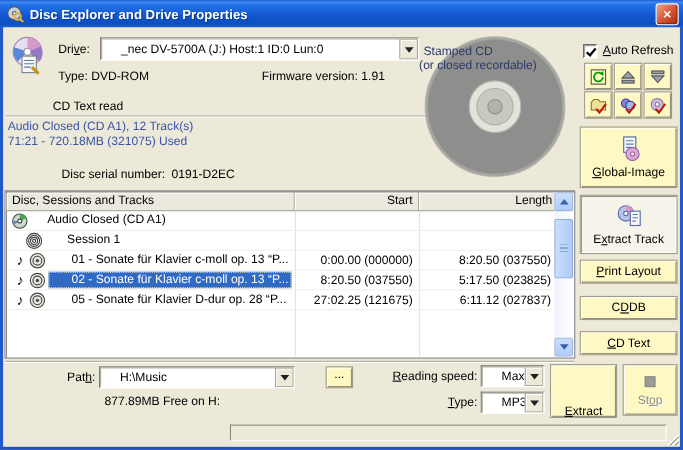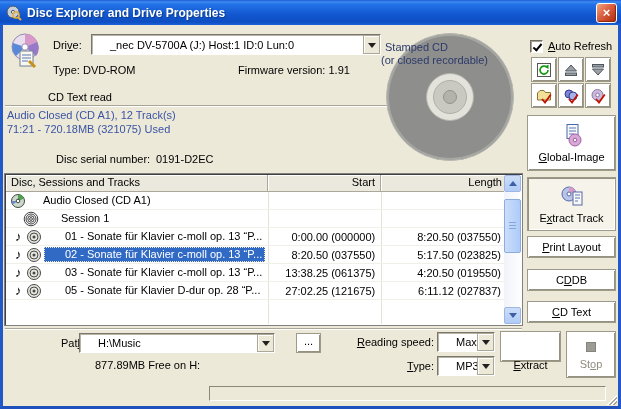--- a/index.html
+++ b/index.html
@@ -27,21 +27,21 @@
 
   
   .combo { position:absolute; background:#fff; border:1px solid; border-color:#7A766B #fff #fff #7A766B;
     box-shadow:inset 1px 1px 0 #B8B5A8; display:flex; align-items:center; overflow:hidden; }
   .combo .val { flex:1; padding:0 18px; white-space:nowrap; overflow:hidden; }
   .combo .dd { width:17px; align-self:stretch; background:#ECE9D8; border:1px solid #ACA899;
     box-shadow:inset 1px 1px 0 #fff; display:flex; align-items:center; justify-content:center; }
   .combo .dd::after { content:""; width:0; height:0; border:4px solid transparent; border-top:5px solid #202020; margin-top:5px; }
 
   
-  .raised { background:#ffffff; border:1px solid #9D9A8B;
+  .raised { background:#fef9c3; border:1px solid #9D9A8B;
     box-shadow:inset 1px 1px 0 #FFFFFF, inset -1px -1px 0 #94917F; cursor:default; }
   .toggled { background:#F5F3EA; border:1px solid #9D9A8B;
     box-shadow:inset 1px 1px 0 #94917F, inset -1px -1px 0 #FFFFFF; }
   .panel-btn { position:absolute; left:524px; width:89px; display:flex; flex-direction:column;
     align-items:center; justify-content:center; text-align:center; }
   .mini-btn { position:absolute; width:26px; height:25px; display:flex; align-items:center; justify-content:center; }
 
   
   .chk { position:absolute; left:527px; top:15px; width:13px; height:13px; background:#fff;
     border:1px solid; border-color:#6F6D64 #fff #fff #6F6D64; box-shadow:inset 1px 1px 0 #A8A598; }
@@ -329,73 +329,57 @@
 
     <span class="ric ric-note"></span>
     <span class="ric ric-track">
       <svg viewBox="0 0 16 16">
         <circle cx="8" cy="8" r="6.5" fill="#E6E6DE" stroke="#484848"></circle>
         <circle cx="8" cy="8" r="4" fill="none" stroke="#484848"></circle>
         <circle cx="8" cy="8" r="1.5" fill="#484848"></circle>
       </svg>
     </span>
     <span class="cell name">
-              <span class="nm">03 - Sonate für Klavier c-moll op. 13 “P...</span>
-            </span>
-    <span class="cell start">13:38.25 (061375)</span>
-    <span class="cell length">4:20.50 (019550)</span>
-  </div>
-          <div class="lv-row" data-type="track">
-
-    <span class="ric ric-note"></span>
-    <span class="ric ric-track">
-      <svg viewBox="0 0 16 16">
-        <circle cx="8" cy="8" r="6.5" fill="#E6E6DE" stroke="#484848"></circle>
-        <circle cx="8" cy="8" r="4" fill="none" stroke="#484848"></circle>
-        <circle cx="8" cy="8" r="1.5" fill="#484848"></circle>
-      </svg>
-    </span>
-    <span class="cell name">
               <span class="nm">05 - Sonate für Klavier D-dur op. 28 “P...</span>
             </span>
     <span class="cell start">27:02.25 (121675)</span>
     <span class="cell length">6:11.12 (027837)</span>
   </div>
         </div>
       <div class="vscroll">
         <div class="sb-btn up"></div>
         <div class="sb-thumb"></div>
         <div class="sb-btn down"></div>
       </div>
     </div>
 
     <div class="sep" style="left:2px;top:303px;width:517px;"></div>
 
     <span class="abs lbl" style="left:58px;top:312px;">Pat<u>h</u>:</span>
-    <div class="combo" style="left:76px;top:308px;width:196px;height:20px;">
+    <div class="combo" style="left:87px;top:308px;width:178px;height:20px;">
       <span class="val">H:\Music</span>
       <span class="dd"></span>
     </div>
     <div class="abs raised browse-btn" style="left:293px;top:308px;width:25px;height:20px;">
       <span>...</span>
     </div>
     <span class="abs lbl" style="left:92px;top:334px;">877.89MB Free on H:</span>
 
     <span class="abs lbl" style="left:341px;top:311px;width:90px;text-align:right;"><u>R</u>eading speed:</span>
     <div class="combo" style="left:434px;top:307px;width:58px;height:20px;">
       <span class="val">Max</span>
       <span class="dd"></span>
     </div>
     <span class="abs lbl" style="left:341px;top:335px;width:90px;text-align:right;"><u>T</u>ype:</span>
     <div class="combo" style="left:434px;top:331px;width:58px;height:20px;">
       <span class="val">MP3 (320 Kbp</span>
       <span class="dd"></span>
     </div>
 
-    <div class="big-btn raised" style="left:497px;top:306px;width:61px;height:31px;gap:32px;">
+    <div class="big-btn raised" style="left:497px;top:306px;width:61px;height:49px;gap:32px;">
       <svg width="34" height="16" viewBox="0 0 34 16">
         <circle cx="6" cy="8" r="5.5" fill="#D8D8E8" stroke="#444"></circle>
         <circle cx="6" cy="8" r="1.8" fill="#FFF" stroke="#444"></circle>
         <path d="M13 8 h6" stroke="#E07818" stroke-width="3"></path>
         <path d="M18 3.5 l5.5 4.5 -5.5 4.5 z" fill="#E07818"></path>
         <rect x="24.5" y="2.5" width="8" height="11" fill="#F8F8F4" stroke="#556"></rect>
         <line x1="26" y1="5.5" x2="31" y2="5.5" stroke="#5878C0"></line>
         <line x1="26" y1="8" x2="31" y2="8" stroke="#5878C0"></line>
         <line x1="26" y1="10.5" x2="29.5" y2="10.5" stroke="#5878C0"></line>
       </svg>

